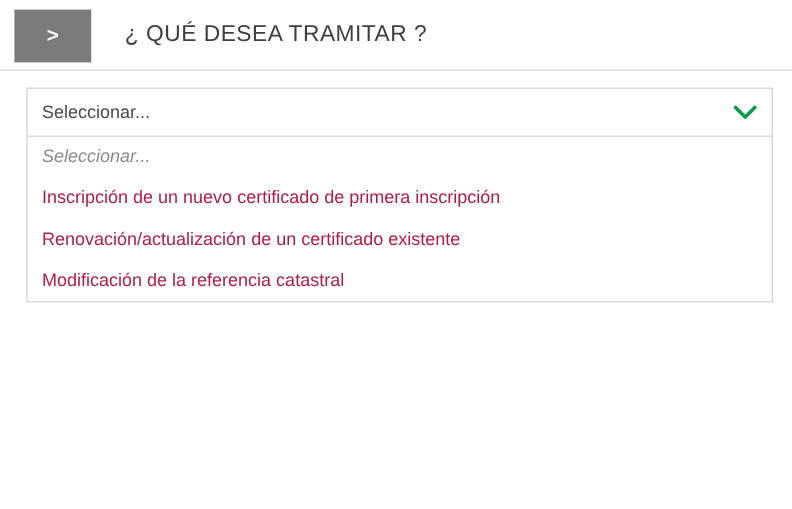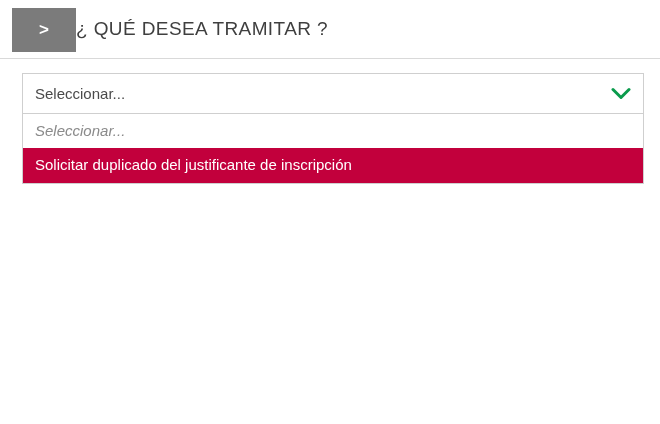--- a/index.html
+++ b/index.html
@@ -34,20 +34,21 @@
     font-weight: bold;
     cursor: pointer;
     margin: 8px 0 6px 12px;
     height: 44px;
     box-sizing: border-box;
   }
   .header-title-wrap {
     flex: 1;
     display: flex;
     align-items: center;
+    padding-left: 28px;
   }
   .header-title {
     font-size: 19px;
     letter-spacing: 0.4px;
     color: #3f3f3f;
     font-weight: normal;
   }
 
   
   .select-area {
@@ -121,16 +122,22 @@
         <path d="M2 2 L10 10 L18 2" fill="none" stroke="#0a9b4c" stroke-width="3" stroke-linecap="round" stroke-linejoin="round"></path>
       </svg>
     </span>
   </div>
 </div>
 
 <div class="dropdown">
   <div class="dd-option placeholder">
     <span>Seleccionar...</span>
   </div>
-  <div class="dd-option selected">
-    <span>Solicitar duplicado del justificante de inscripción</span>
+  <div class="dd-option">
+    <span>Inscripción de un nuevo certificado de primera inscripción</span>
+  </div>
+  <div class="dd-option">
+    <span>Renovación/actualización de un certificado existente</span>
+  </div>
+  <div class="dd-option">
+    <span>Modificación de la referencia catastral</span>
   </div>
 </div>
 
 </body></html>

